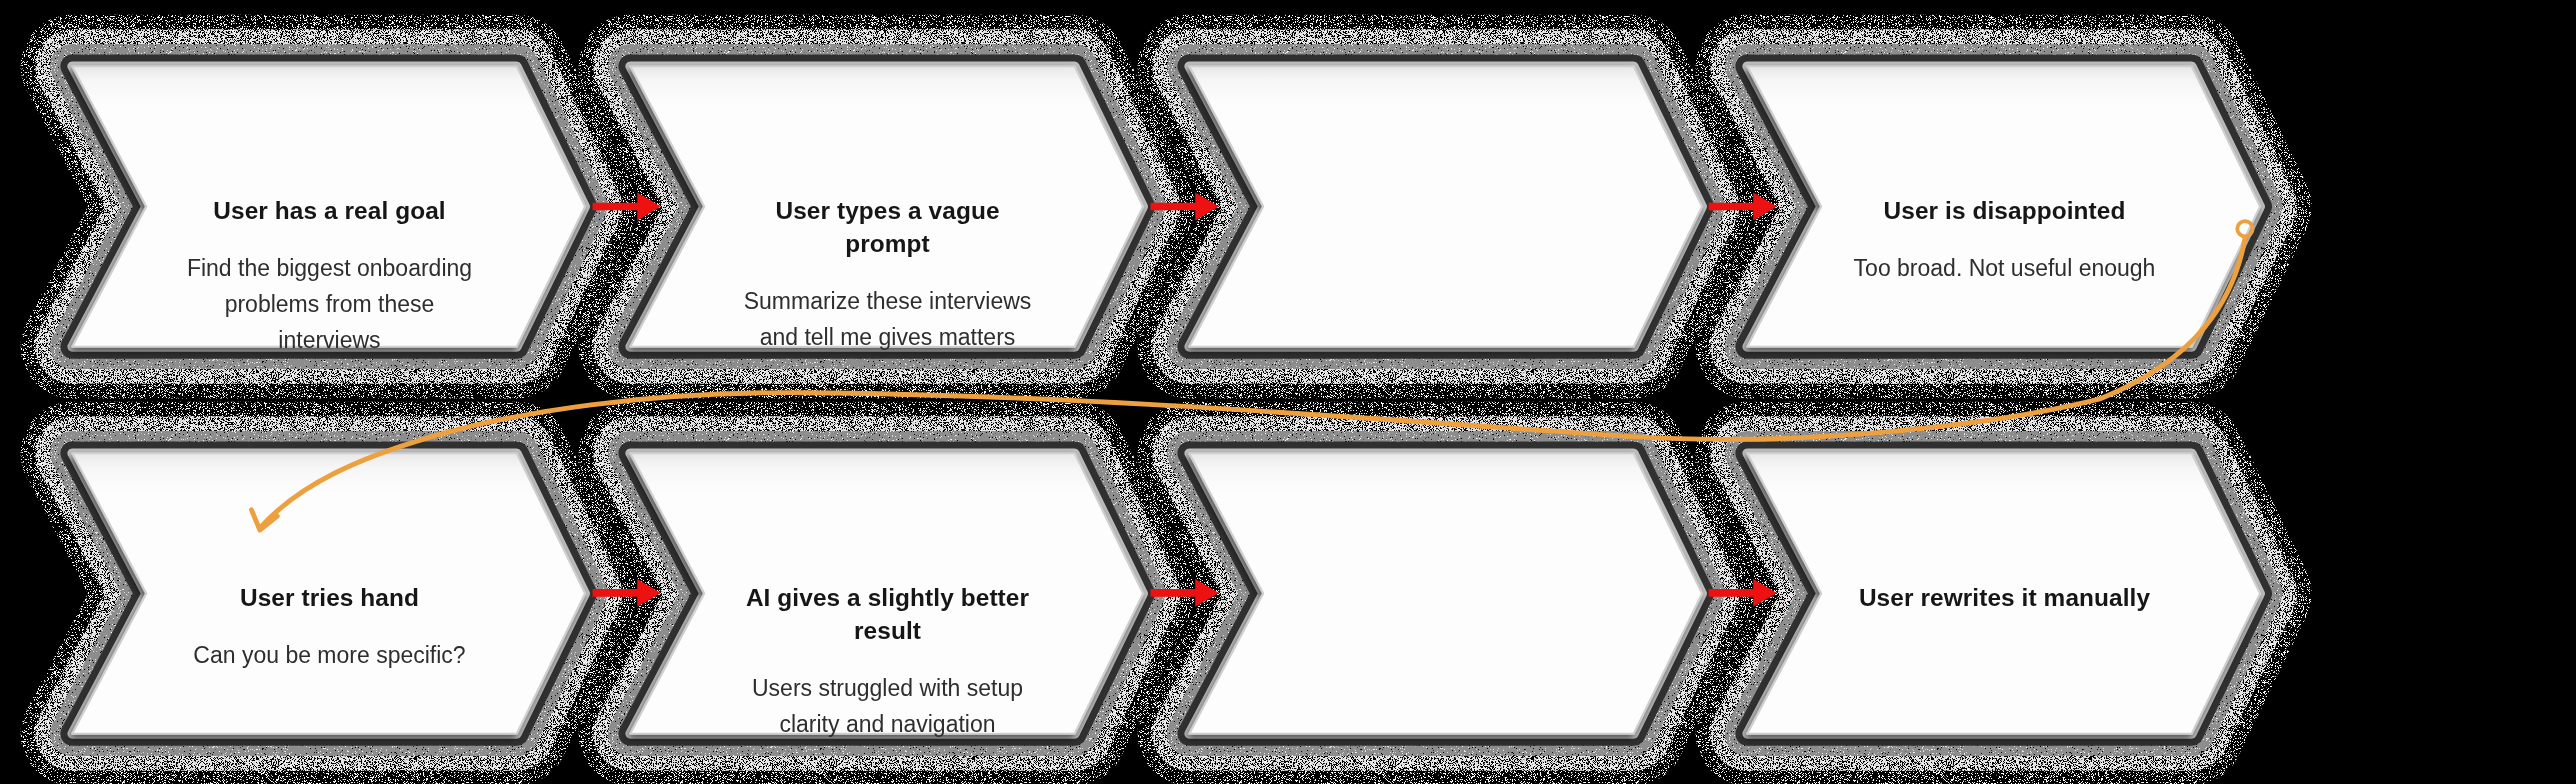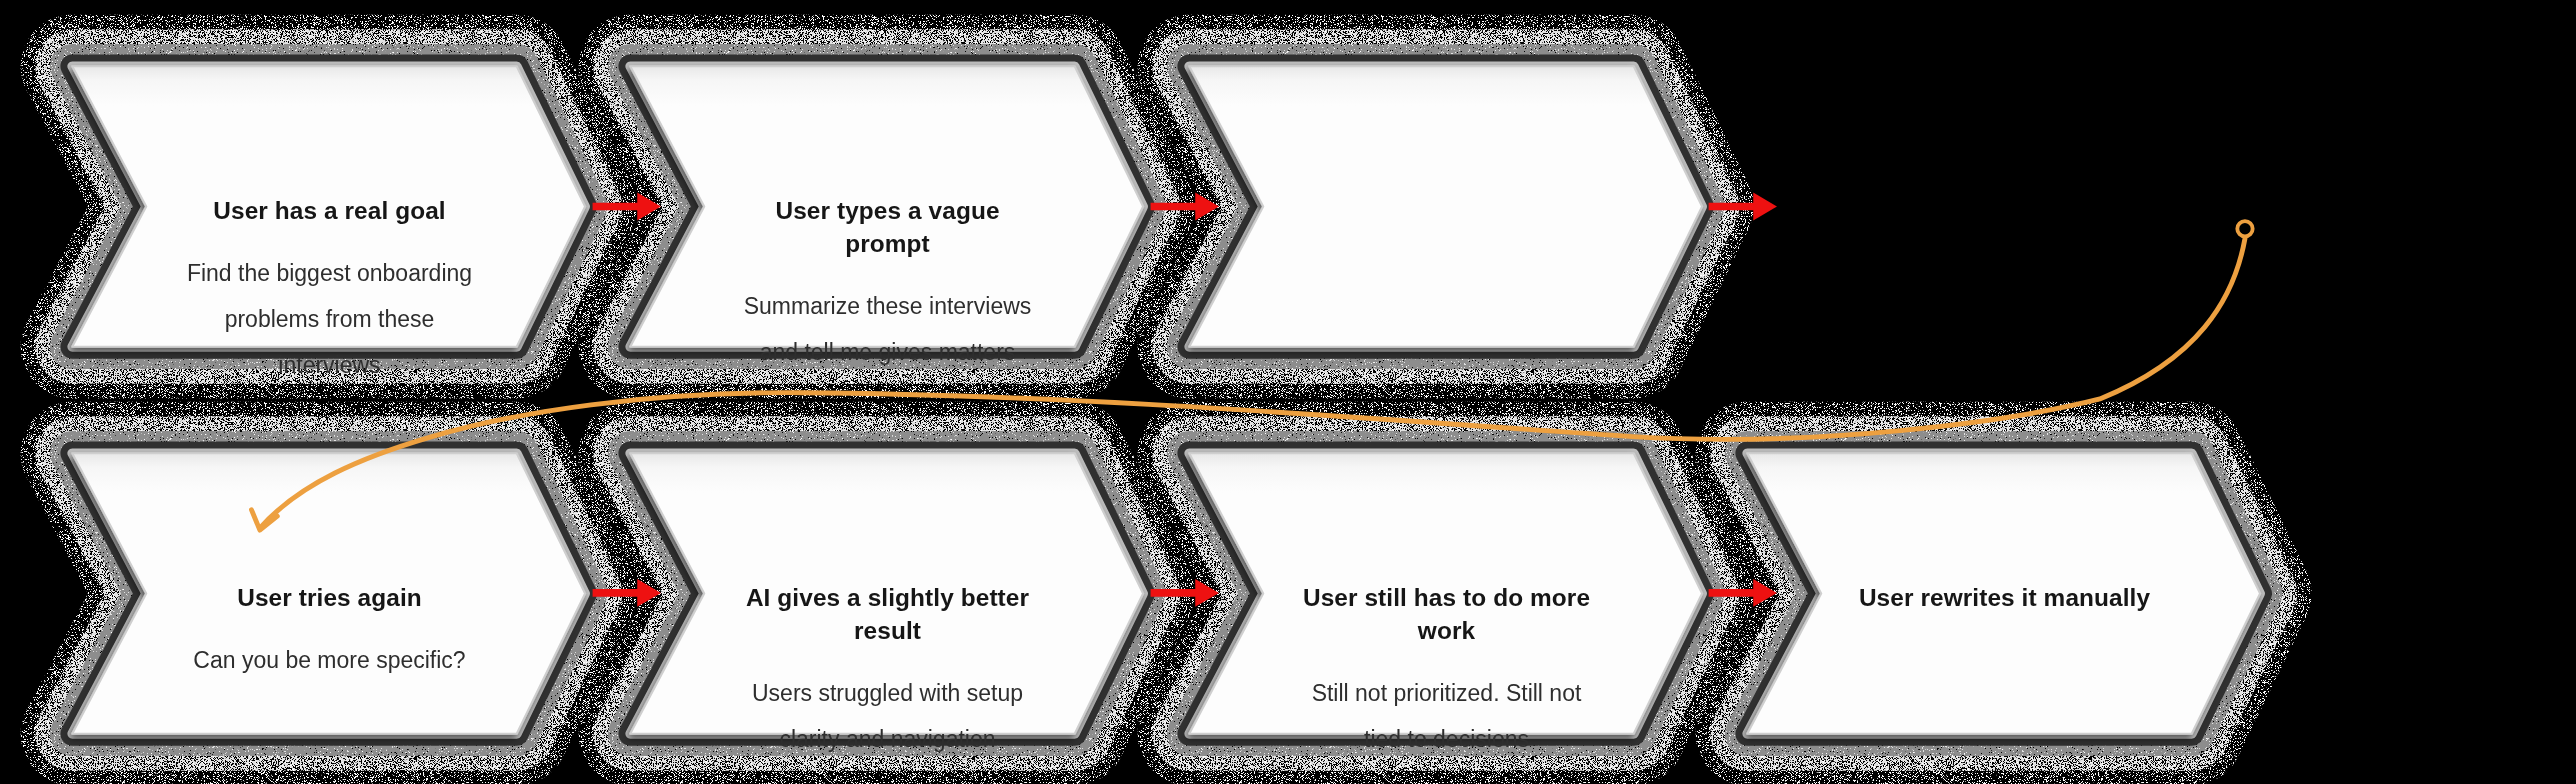--- a/index.html
+++ b/index.html
@@ -19,21 +19,21 @@
   .face{fill:url(#faceGrad);stroke:var(--box-edge,#cfcfcf);stroke-width:3;stroke-linejoin:round;filter:url(#face-shadow);}
   .stop-fill{stop-color:var(--box-fill,#fdfdfd);}
   .content{
     position:absolute;left:105px;top:164px;width:391px;text-align:center;white-space:pre-line;
   }
   .title{
     font-size:24.4px;line-height:33px;font-weight:700;color:var(--title-color,#161616);
     letter-spacing:0.1px;
   }
   .subtitle{
-    margin-top:11px;font-size:23px;line-height:46px;font-weight:400;color:var(--subtitle-color,#2e2e2e);
+    margin-top:11px;font-size:23px;line-height:36px;font-weight:400;color:var(--subtitle-color,#2e2e2e);
   }
   .overlay{position:absolute;left:0;top:0;pointer-events:none;}
   .red-line{stroke:var(--forward-arrow-color,#ee1111);stroke-width:11;}
   .red-head{fill:var(--forward-arrow-color,#ee1111);}
   .orange-curve{fill:none;stroke:var(--retry-loop-color,#eda040);stroke-width:7;stroke-linecap:round;}
   .orange-head{fill:none;stroke:var(--retry-loop-color,#eda040);stroke-width:7;stroke-linecap:round;stroke-linejoin:round;}
   .orange-dot{fill:none;stroke:var(--retry-loop-color,#eda040);stroke-width:5.5;}
 </style>
 </head>
 <body>
@@ -108,32 +108,46 @@
     <svg width="614" height="391" viewBox="0 0 880 560">
       <use href="#chev" class="g1"></use>
         <use href="#chev" class="g2"></use>
         <use href="#chev" class="g3"></use>
       <use href="#chev" class="g4"></use>
         <use href="#chev" class="g5"></use>
         <use href="#chev" class="face"></use>
     </svg>
   </div>
 
+  <div class="cell" style="left:1704px;top:18px;">
+    <svg width="614" height="391" viewBox="0 0 880 560">
+      <use href="#chev" class="g1"></use>
+        <use href="#chev" class="g2"></use>
+        <use href="#chev" class="g3"></use>
+      <use href="#chev" class="g4"></use>
+        <use href="#chev" class="g5"></use>
+        <use href="#chev" class="face"></use>
+    </svg>
+    <div class="content">
+      <div class="title">User is disappointed</div>
+      <div class="subtitle">Too broad. Not useful enough</div>
+    </div>
+  </div>
 
   <div class="cell" style="left:29px;top:405px;">
     <svg width="614" height="391" viewBox="0 0 880 560">
       <use href="#chev" class="g1"></use>
         <use href="#chev" class="g2"></use>
         <use href="#chev" class="g3"></use>
       <use href="#chev" class="g4"></use>
         <use href="#chev" class="g5"></use>
         <use href="#chev" class="face"></use>
     </svg>
     <div class="content">
-      <div class="title">User tries again</div>
+      <div class="title">User tries hand</div>
       <div class="subtitle">Can you be more specific?</div>
     </div>
   </div>
 
   <div class="cell" style="left:587px;top:405px;">
     <svg width="614" height="391" viewBox="0 0 880 560">
       <use href="#chev" class="g1"></use>
         <use href="#chev" class="g2"></use>
         <use href="#chev" class="g3"></use>
       <use href="#chev" class="g4"></use>
@@ -150,26 +164,20 @@
 
   <div class="cell" style="left:1146px;top:405px;">
     <svg width="614" height="391" viewBox="0 0 880 560">
       <use href="#chev" class="g1"></use>
         <use href="#chev" class="g2"></use>
         <use href="#chev" class="g3"></use>
       <use href="#chev" class="g4"></use>
         <use href="#chev" class="g5"></use>
         <use href="#chev" class="face"></use>
     </svg>
-    <div class="content">
-      <div class="title">User still has to do more
-work</div>
-      <div class="subtitle">Still not prioritized. Still not
-tied to decisions</div>
-    </div>
   </div>
 
   <div class="cell" style="left:1704px;top:405px;">
     <svg width="614" height="391" viewBox="0 0 880 560">
       <use href="#chev" class="g1"></use>
         <use href="#chev" class="g2"></use>
         <use href="#chev" class="g3"></use>
       <use href="#chev" class="g4"></use>
         <use href="#chev" class="g5"></use>
         <use href="#chev" class="face"></use>

